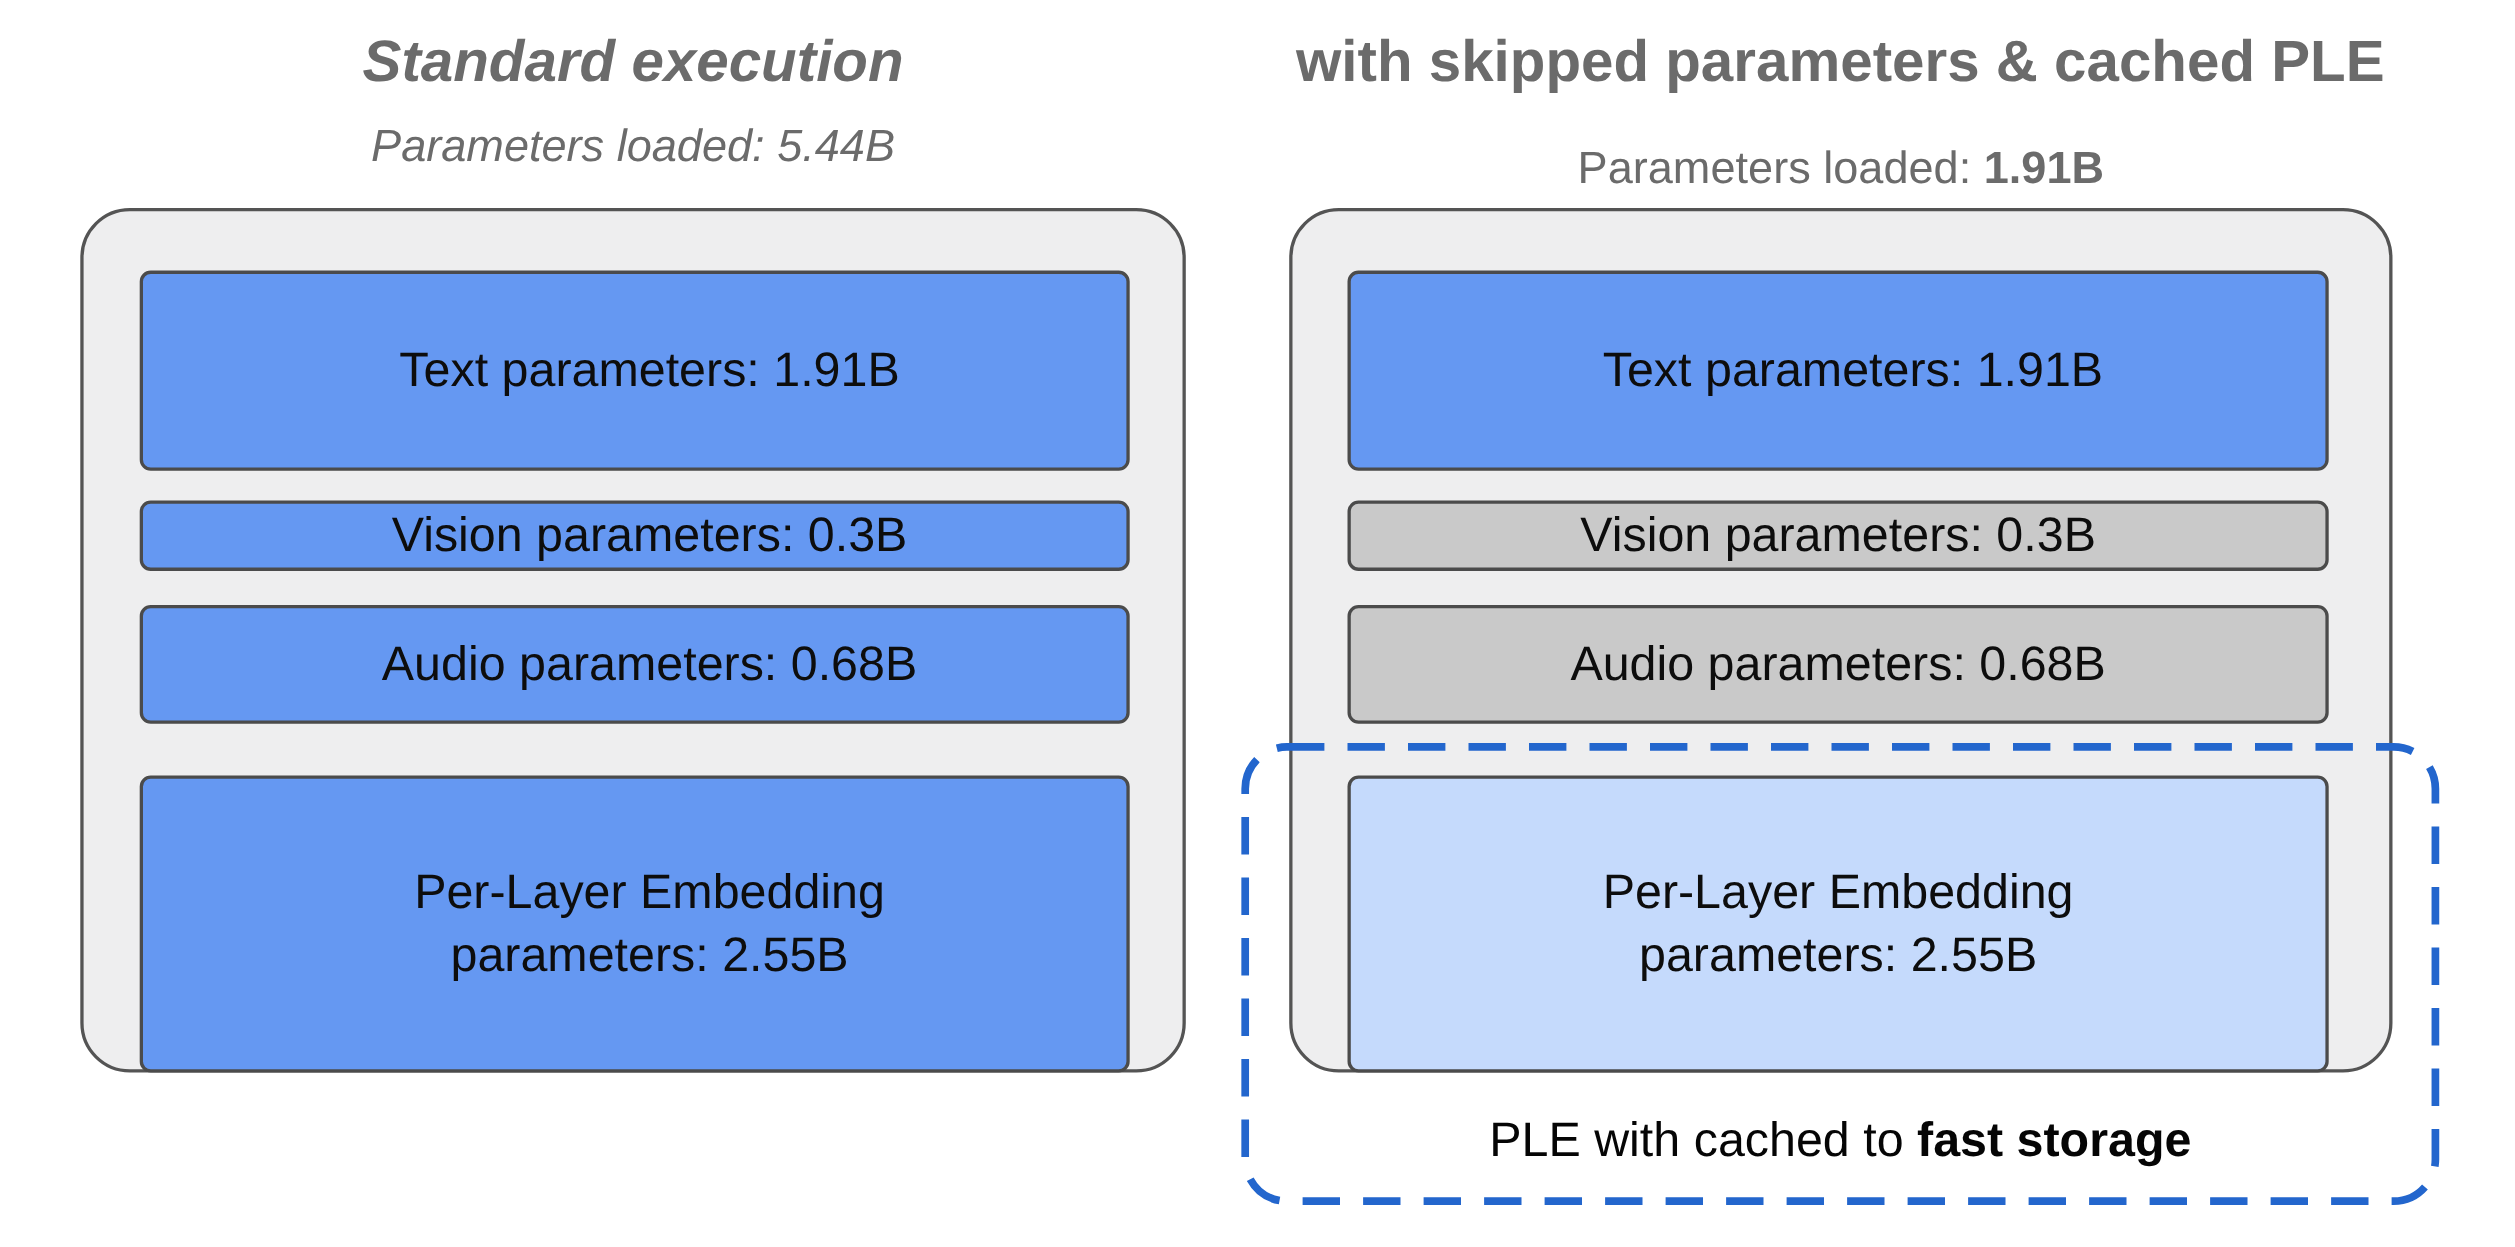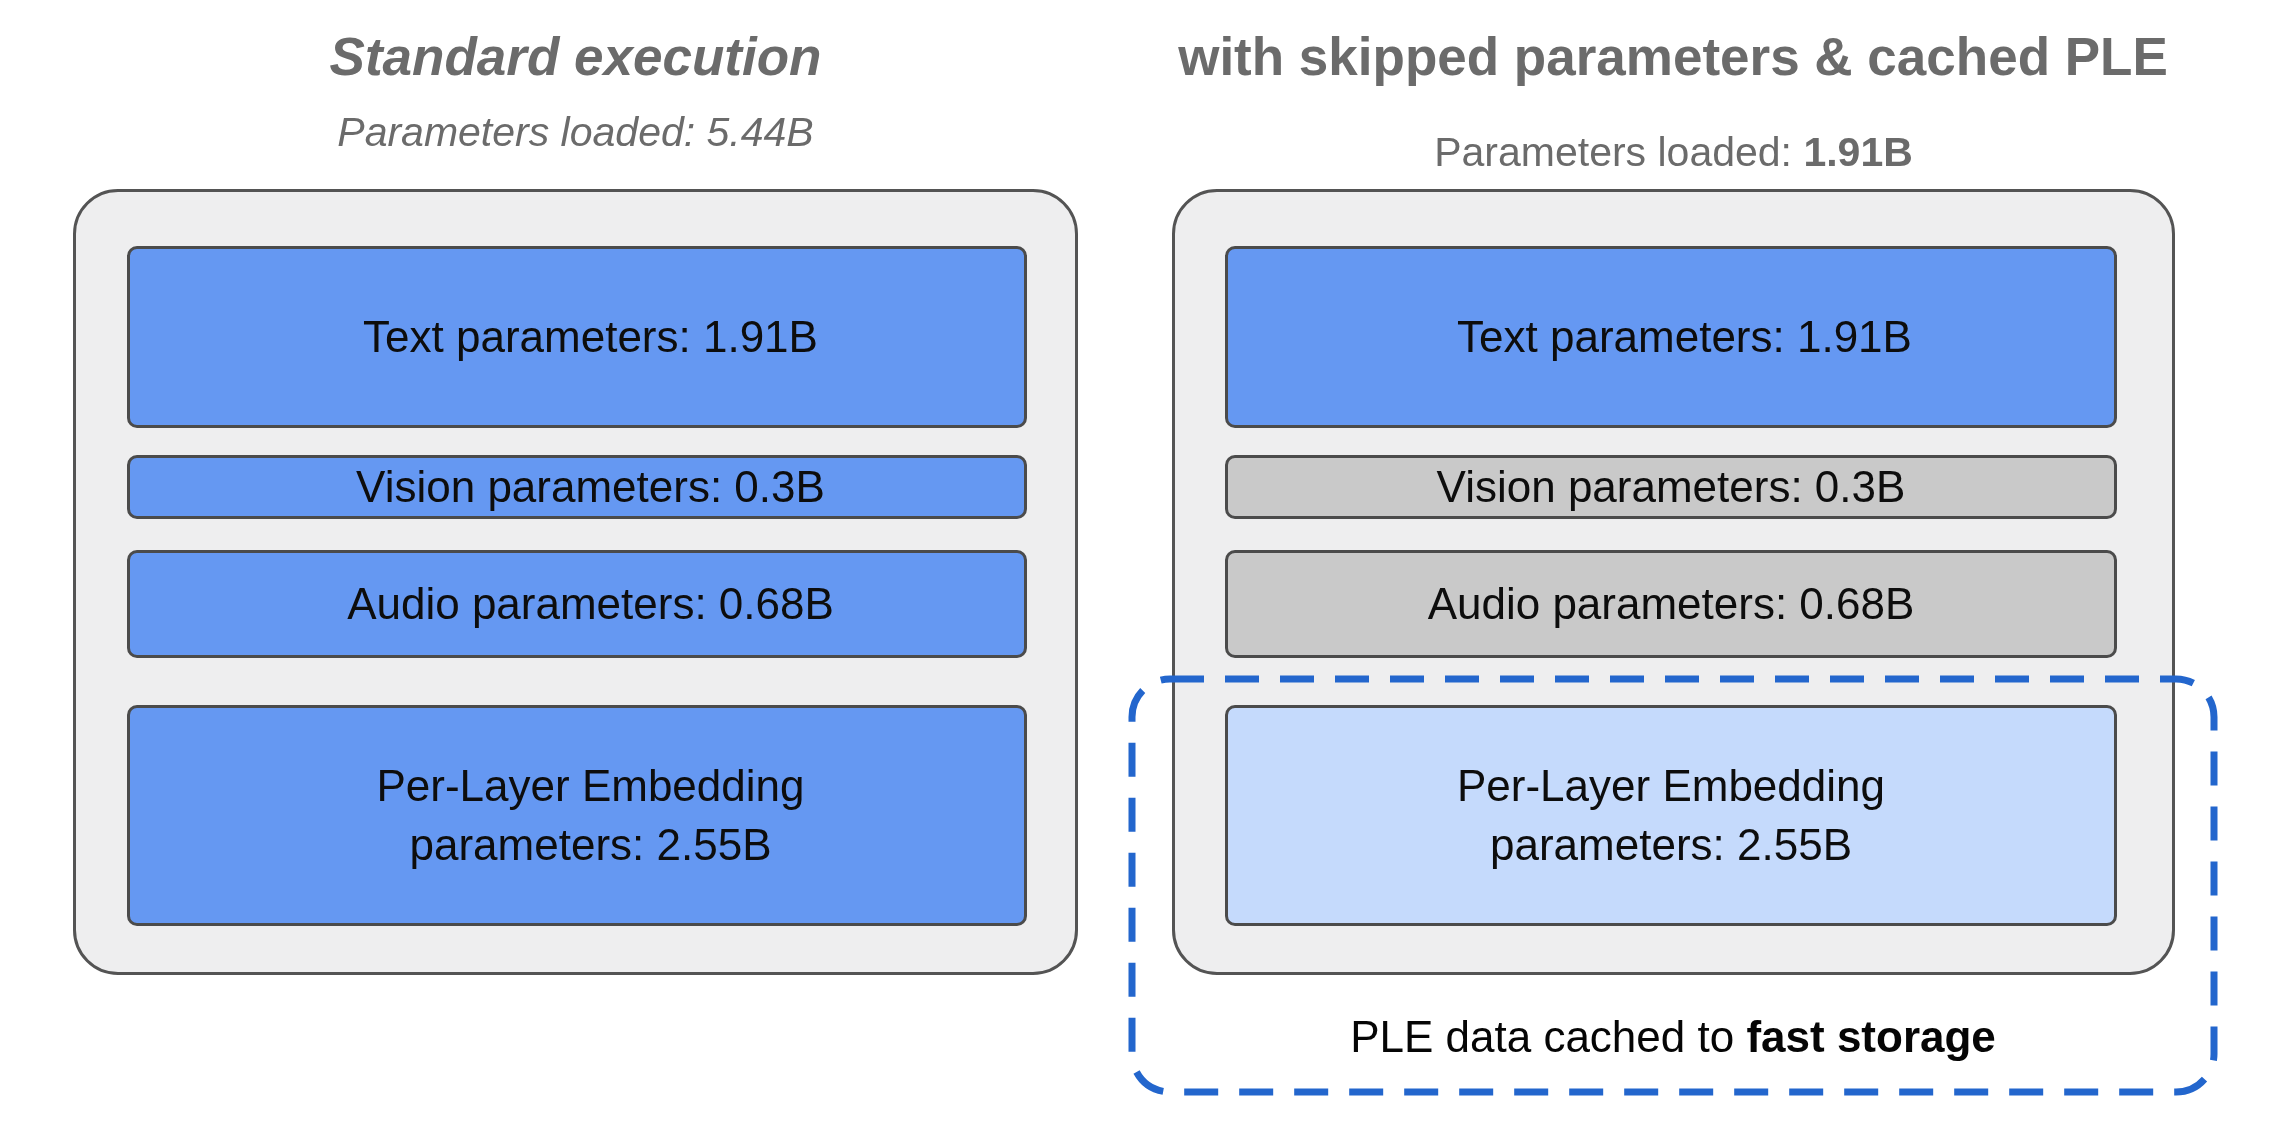--- a/index.html
+++ b/index.html
@@ -61,21 +61,21 @@
     text-align: center;
     font-size: 44px;
     line-height: 1.32;
     color: #0d0d0d;
   }
   .container-left  .pbox { left: 51px; width: 900px; }
   .container-right .pbox { left: 50px; width: 892px; }
   .b1 { top: 54px;  height: 182px; }
   .b2 { top: 263px; height: 64px; text-align: center;  }
   .b3 { top: 358px; height: 108px; }
-  .b4 { top: 513px; height: 221px; }
+  .b4 { top: 513px; height: 270px; }
 
   .loaded  { background: #6598f2; padding-left: 27px; }
   .skipped { background: #c9c9c9; }
   .cached  { background: #c5dafc; }
 
   
   .cache-outline-svg {
     position: absolute;
     left: 1125px;
     top: 672px;
@@ -125,13 +125,13 @@
   <div class="pbox cached b4">
     <span>Per-Layer Embedding</span>
     <span>parameters: 2.55B</span>
   </div>
 </div>
 
 <svg class="cache-outline-svg" viewBox="0 0 1096 427" xmlns="http://www.w3.org/2000/svg">
   <rect x="7" y="7" width="1082" height="413" rx="38" ry="38" fill="none" stroke="#2366cd" stroke-width="7" stroke-dasharray="34 21"></rect>
 </svg>
 
-<div class="cache-caption"><span>PLE data cached to </span><span class="bold">fast storage</span></div>
+<div class="cache-caption"><span>PLE with cached to </span><span class="bold">fast storage</span></div>
 
 </body></html>

